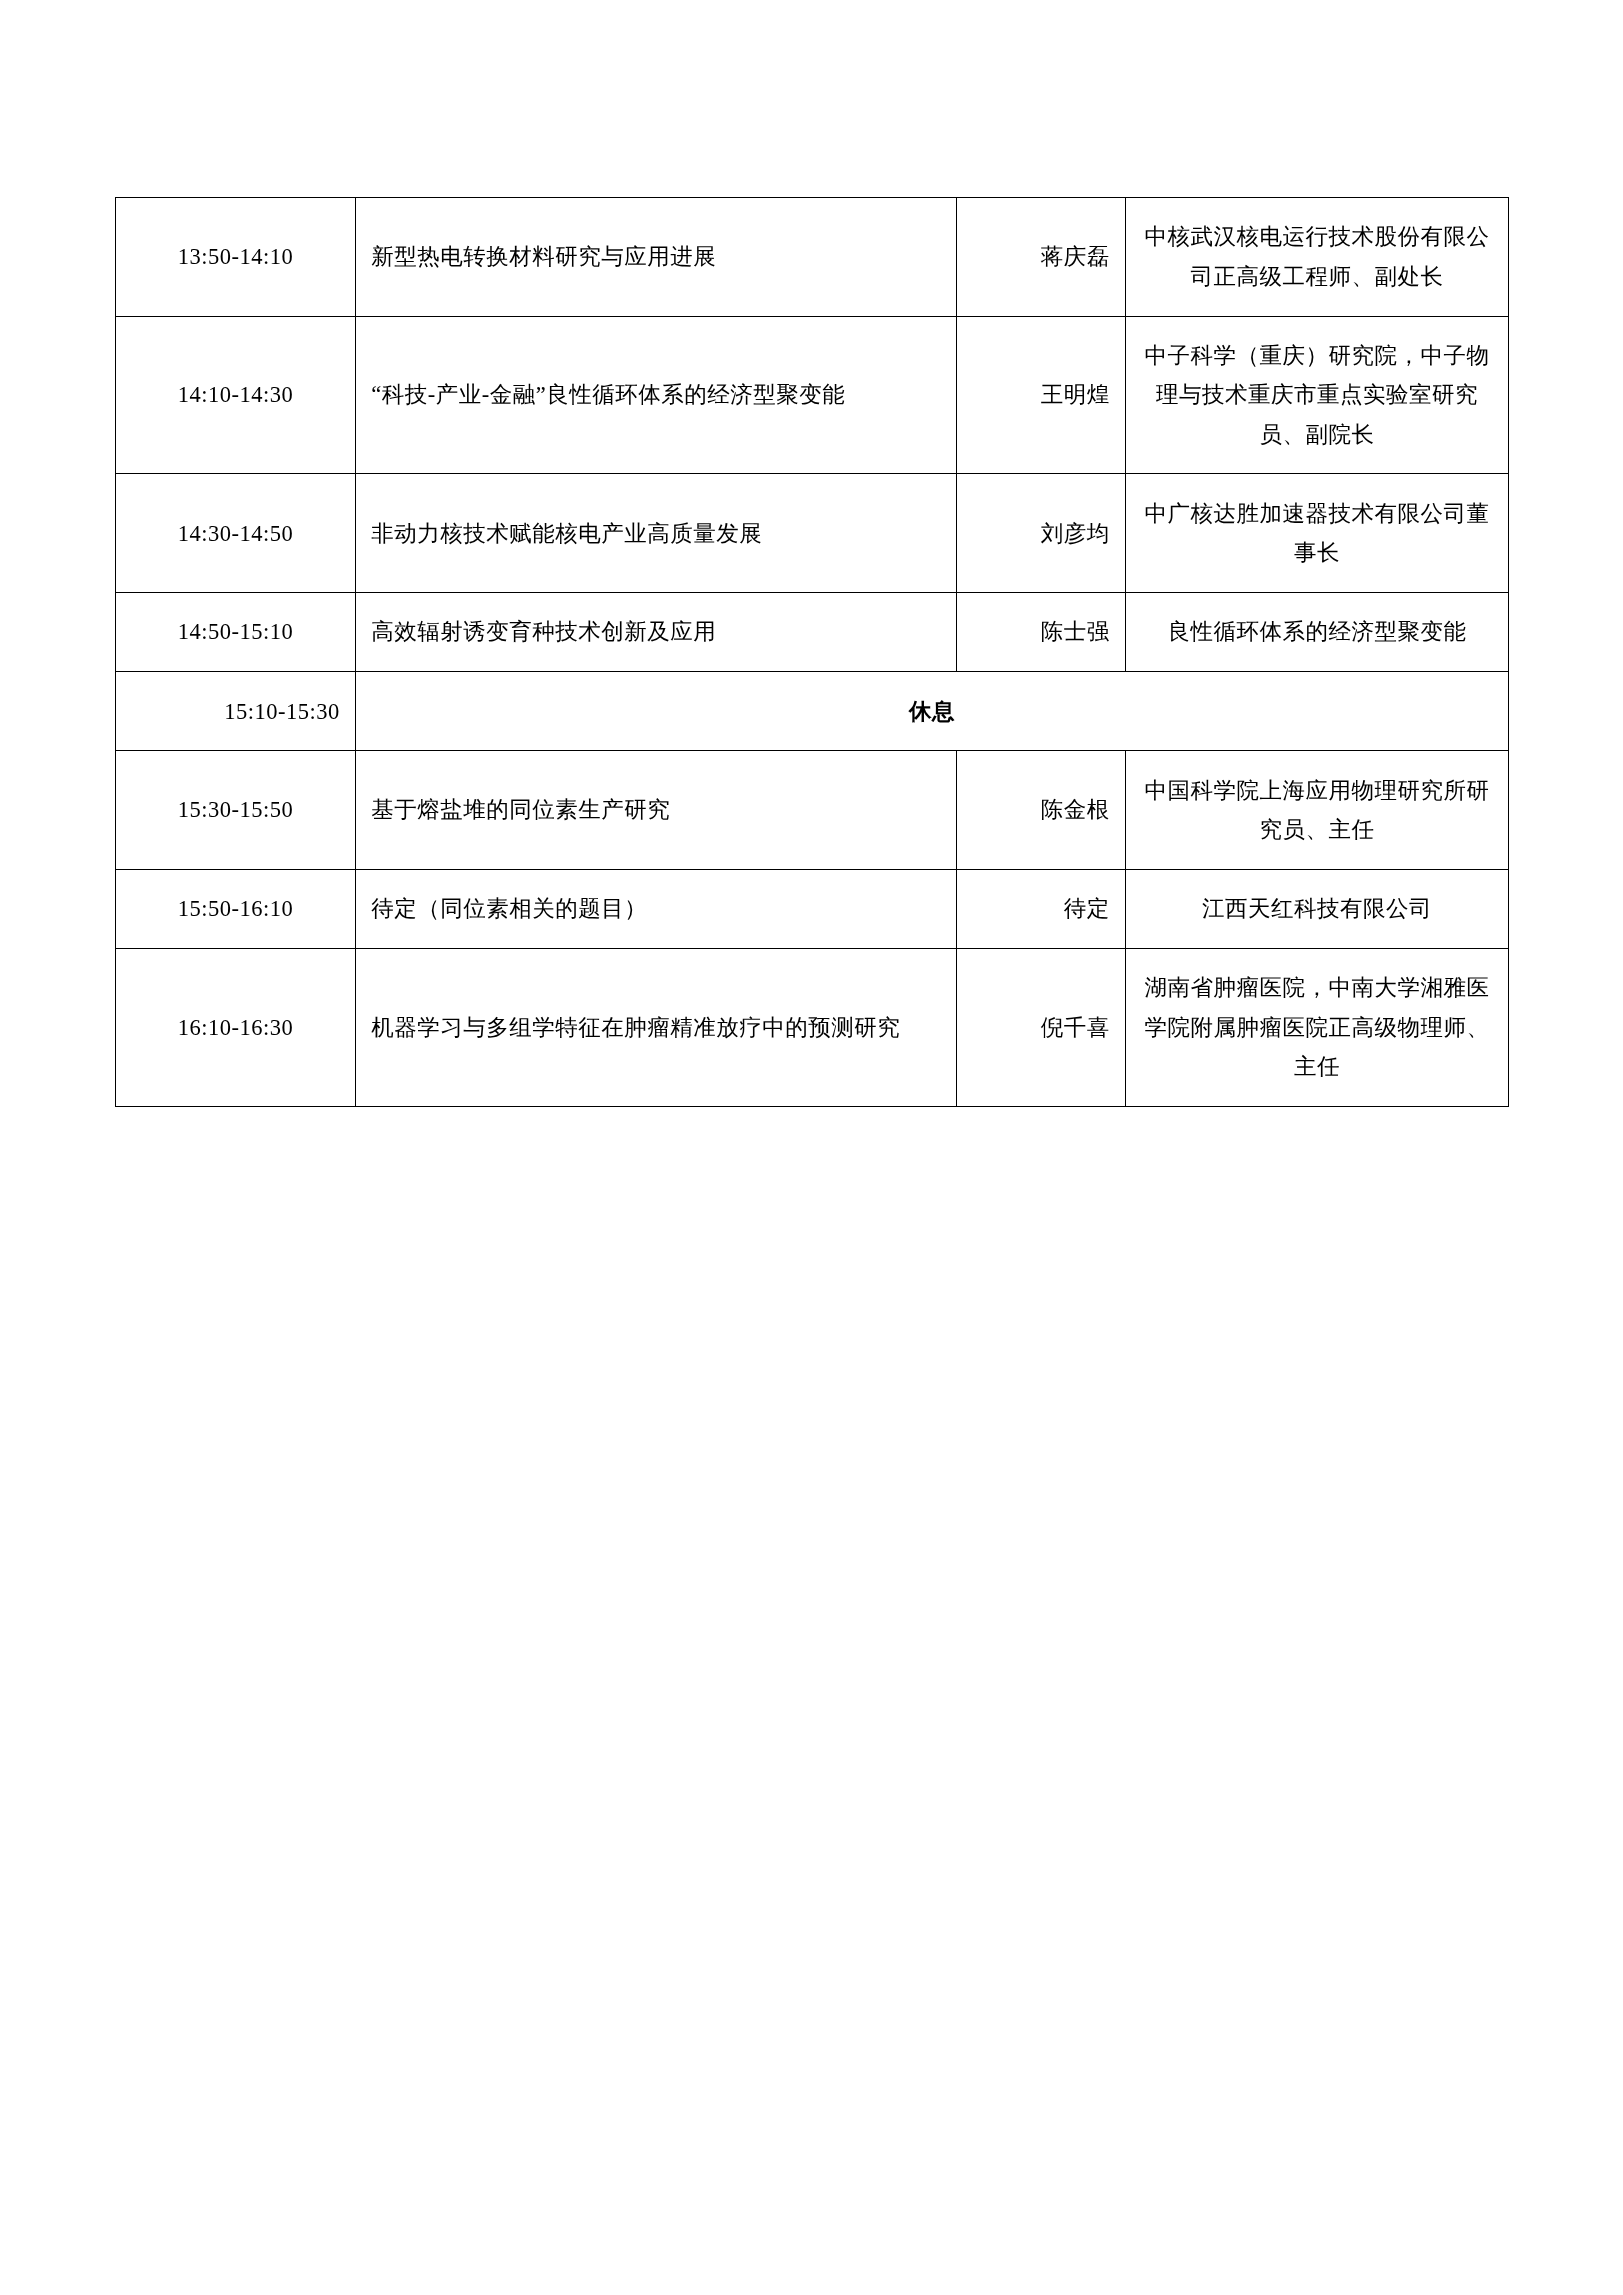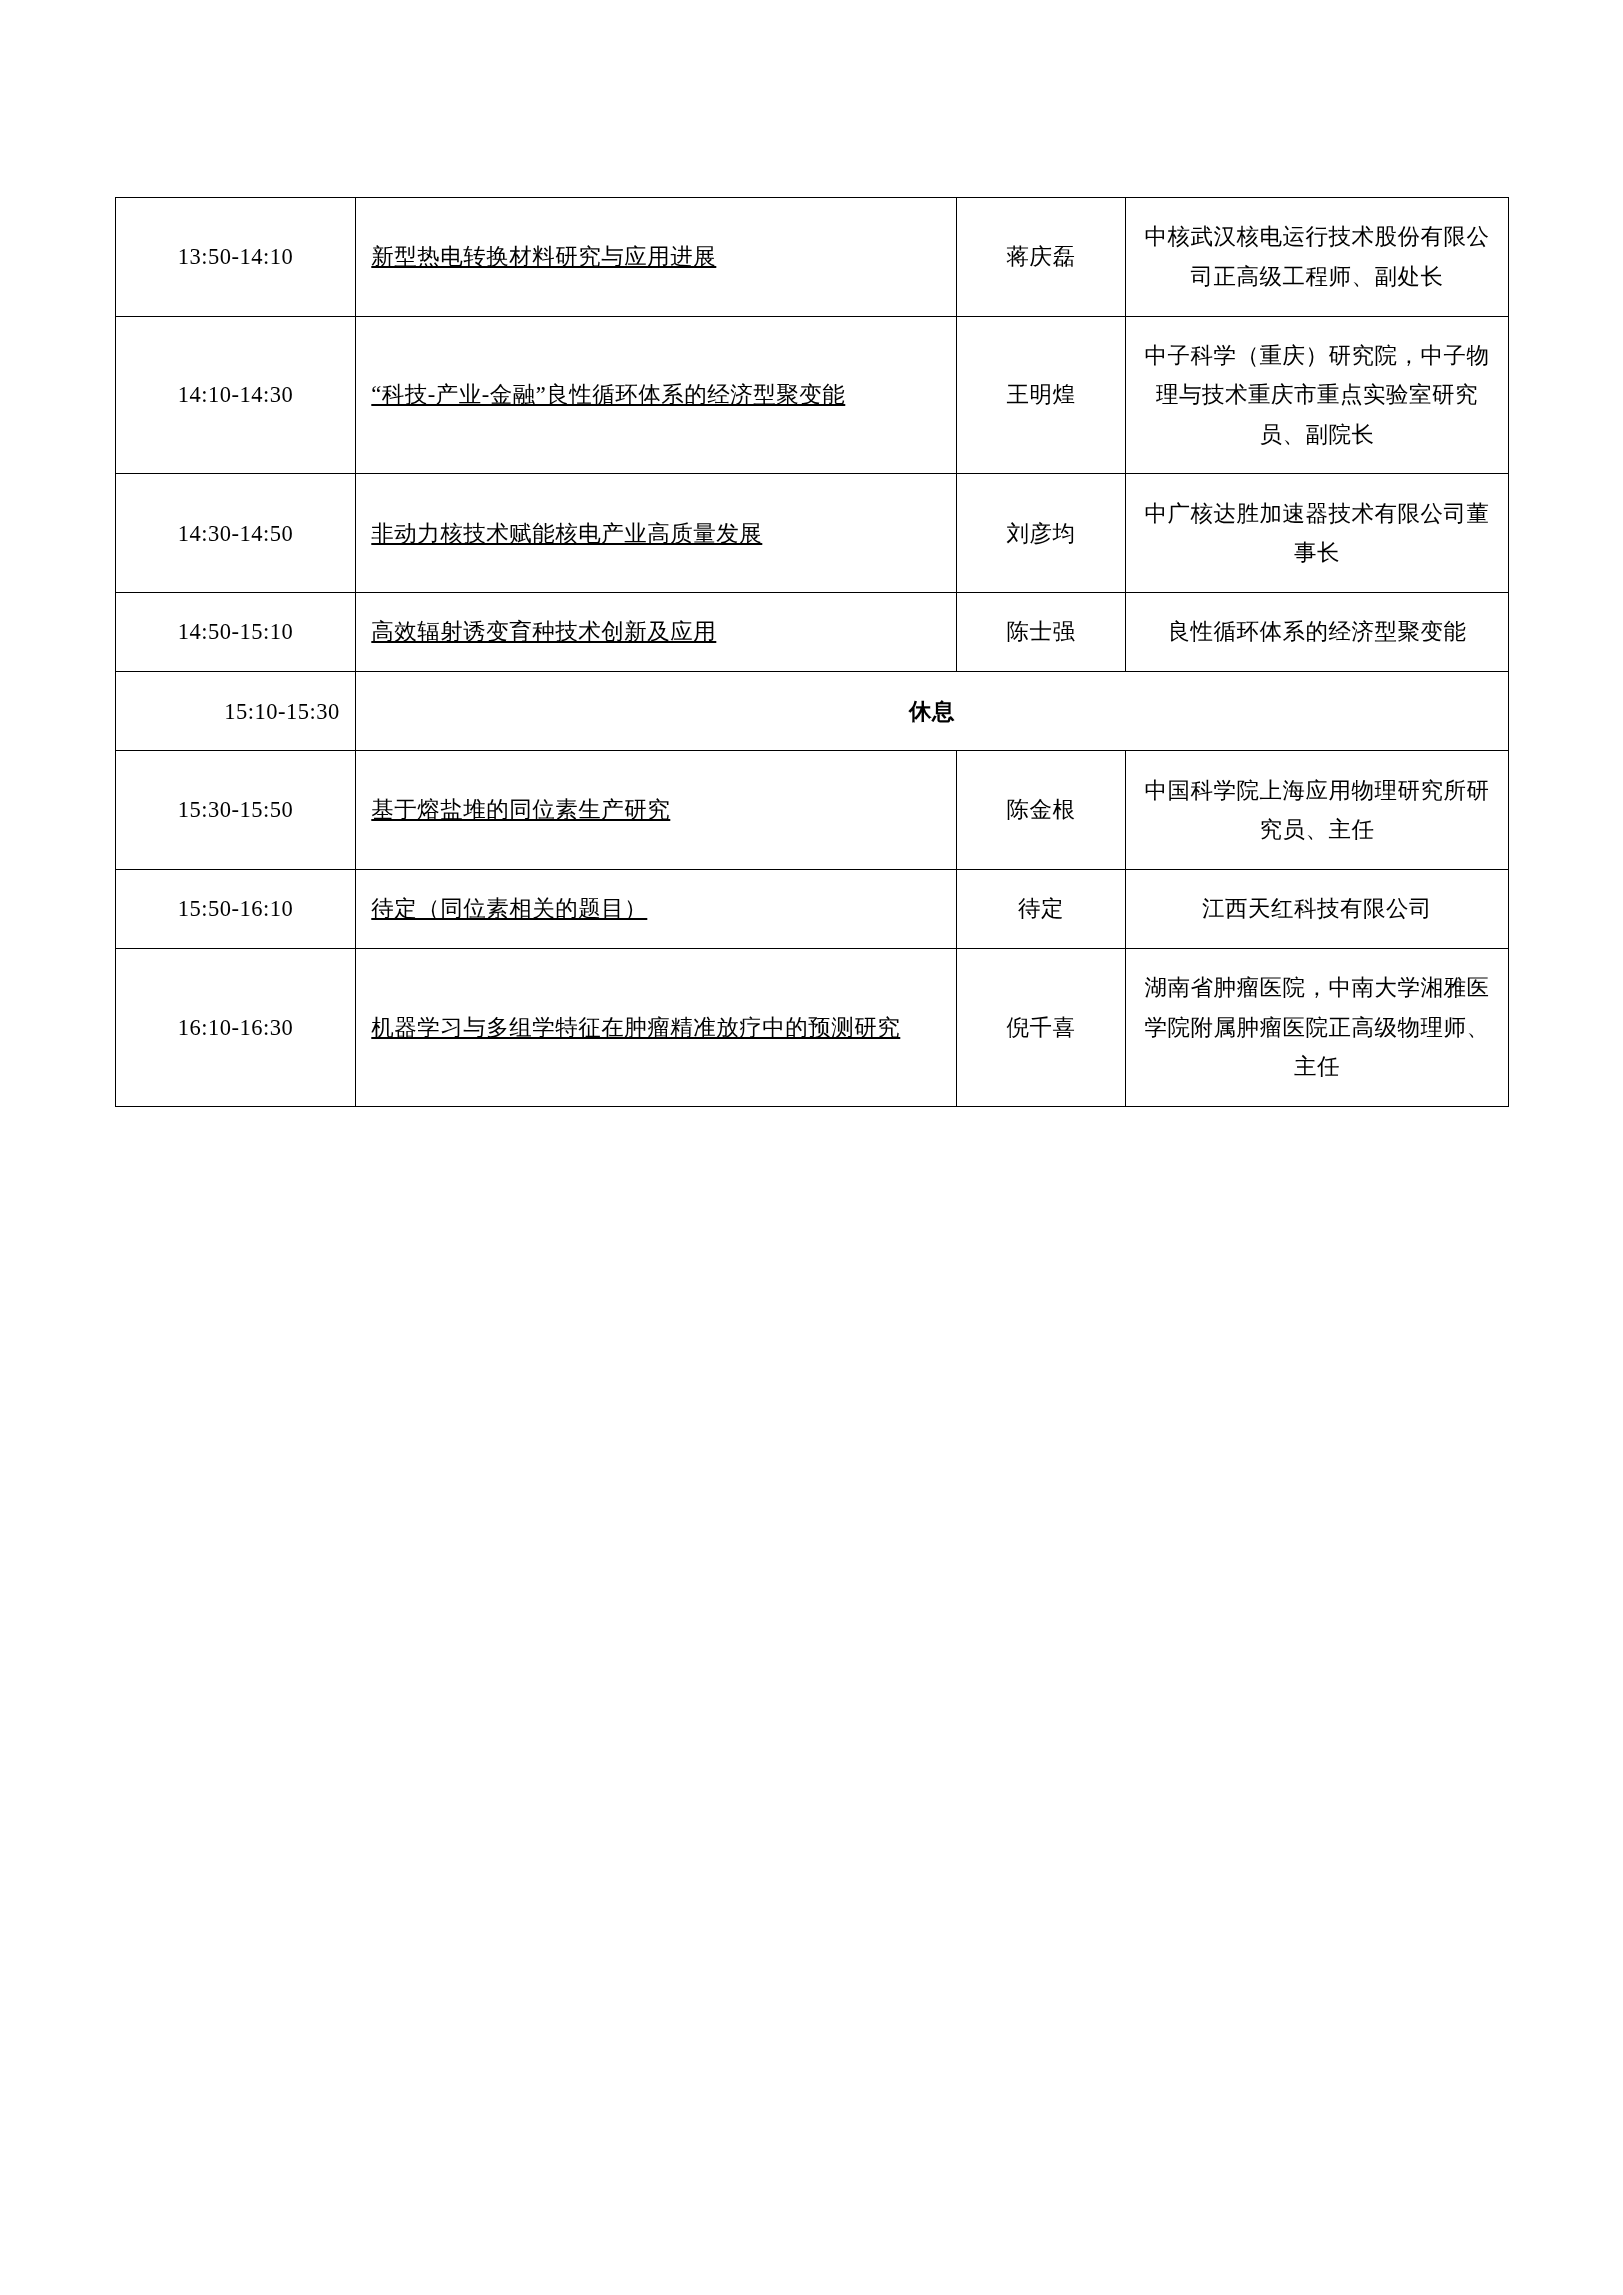--- a/index.html
+++ b/index.html
@@ -39,24 +39,23 @@
   col.c-affil { width: 383px; }
 
   td.time {
     text-align: center;
     font-family: "Liberation Serif", serif;
     white-space: nowrap;
     letter-spacing: 0;
   }
   td.title {
     text-align: left;
-    text-decoration: underline;
   }
   td.name {
-    text-align: center;
+    text-align: right;
     white-space: nowrap;
   }
   td.affil {
     text-align: center;
   }
   td.center-span {
     text-align: center;
     font-weight: bold;
     letter-spacing: 1.5px;
   }

